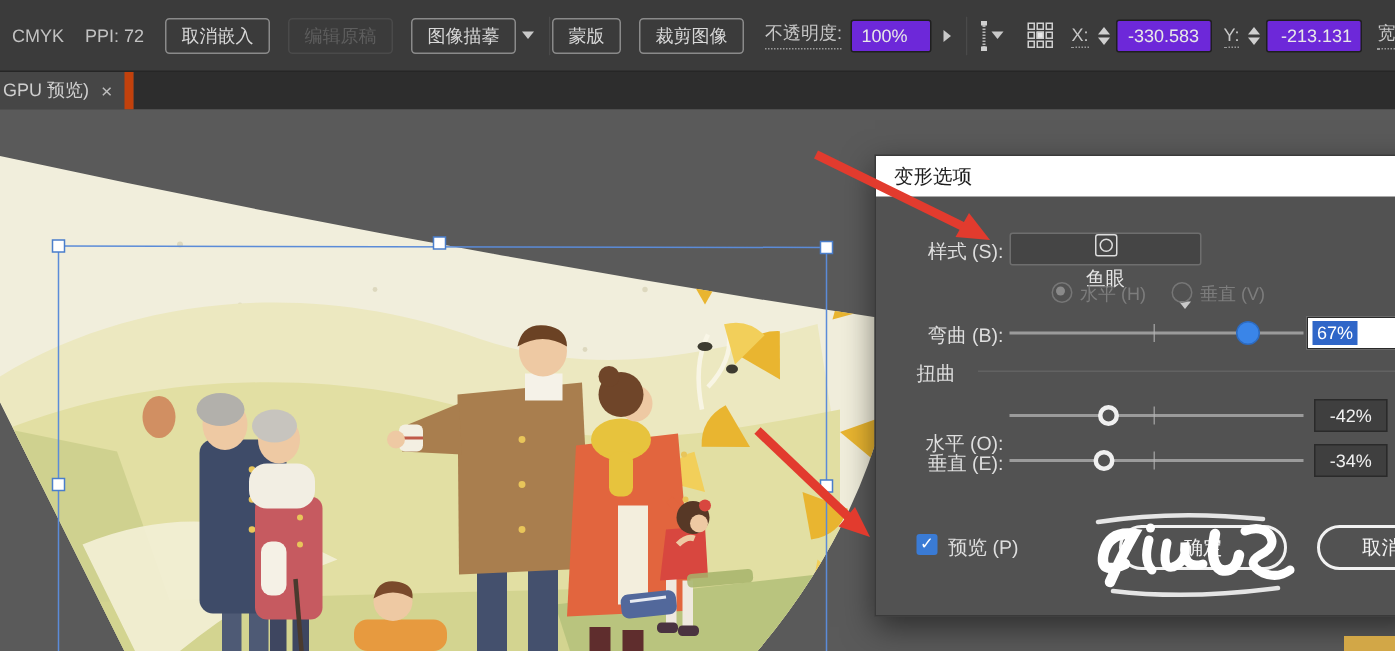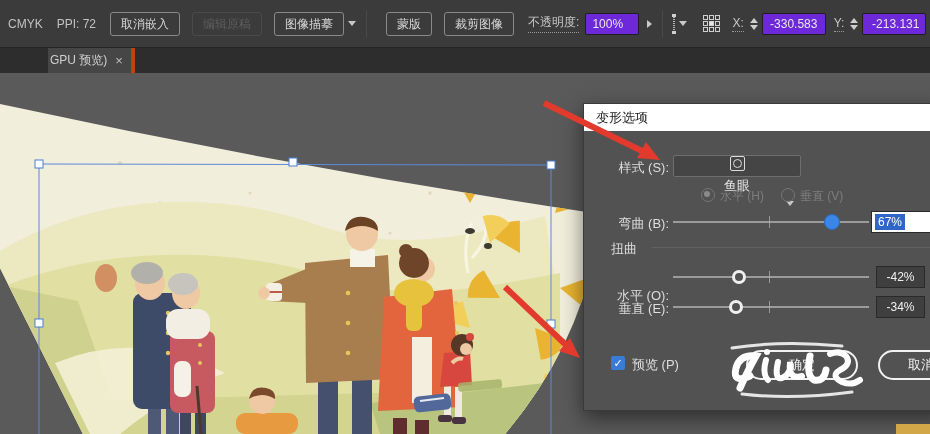--- a/index.html
+++ b/index.html
@@ -29,21 +29,21 @@
   .stepper .dn{border-top:5px solid #cfcfcf;}
   .grid-icon{width:18px;height:18px;border:1px dotted #b5b5b5;position:relative;display:inline-block;}
   .grid-icon i{position:absolute;width:3px;height:3px;background:#cfcfcf;}
   .ref-icon{display:inline-grid;grid-template-columns:repeat(3,5px);grid-template-rows:repeat(3,5px);gap:1px;}
   .ref-icon i{border:1px solid #cfcfcf;background:transparent;box-sizing:border-box;}
   .ref-icon i.on{background:#e8e8e8;}
 
   
   .tabbar{position:absolute;left:0;top:48px;width:930px;height:25px;background:#2d2d2d;}
   .doc-tab{position:absolute;left:0;top:0;height:25px;background:#464646;color:#cfcfcf;font-size:12px;
-           display:flex;align-items:center;padding:0 8px 0 2px;gap:8px;border-right:4px solid #c2410c;margin-left:48px;}
+           display:flex;align-items:center;padding:0 8px 0 2px;gap:8px;border-right:6px solid #c2410c;}
   .doc-tab .close{color:#bdbdbd;font-size:13px;line-height:1;}
 
   
   .canvas{position:absolute;left:0;top:73px;width:930px;height:361px;background:#5a5a5a;}
   .canvas svg{position:absolute;left:0;top:0;}
 
   
   .dialog{position:absolute;left:583px;top:103px;width:362px;height:306px;background:#525252;
           border:1px solid #3a3a3a;box-shadow:0 7px 20px rgba(0,0,0,.5);z-index:20;}
   .dlg-title{position:absolute;left:0;top:0;width:100%;height:27px;background:#ffffff;color:#1c1c1c;
@@ -84,21 +84,21 @@
 <div class="app">
 
   <div class="toolbar">
     <span class="tb-text" style="margin-left:8px">CMYK</span>
     <span class="tb-text" style="margin-left:14px">PPI: 72</span>
     <span class="tb-btn" style="margin-left:14px">取消嵌入</span>
     <span class="tb-btn disabled" style="margin-left:12px">编辑原稿</span>
     <span class="tb-btn" style="margin-left:12px">图像描摹</span>
     <span style="margin-left:4px" class="chev-down"></span>
     <span class="sep" style="margin-left:10px"></span>
-    <span class="tb-btn" style="margin-left:19px">蒙版</span>
+    <span class="tb-btn" style="margin-left:1px">蒙版</span>
     <span class="tb-btn" style="margin-left:12px">裁剪图像</span>
     <span class="tb-label" style="margin-left:14px">不透明度:</span>
     <span class="tb-field" style="margin-left:6px;min-width:40px">100%</span>
     <span class="chev-right" style="margin-left:8px"></span>
     <span class="sep" style="margin-left:10px"></span>
     <span class="grid-icon" style="margin-left:10px">
       <i style="left:-1px;top:-1px"></i>
         <i style="right:-1px;top:-1px"></i>
         <i style="left:-1px;bottom:-1px"></i>
         <i style="right:-1px;bottom:-1px"></i>

